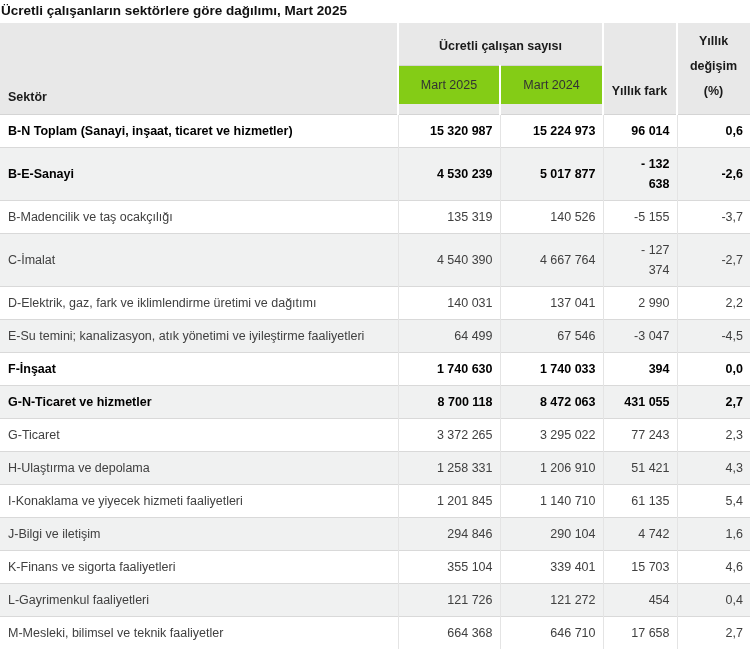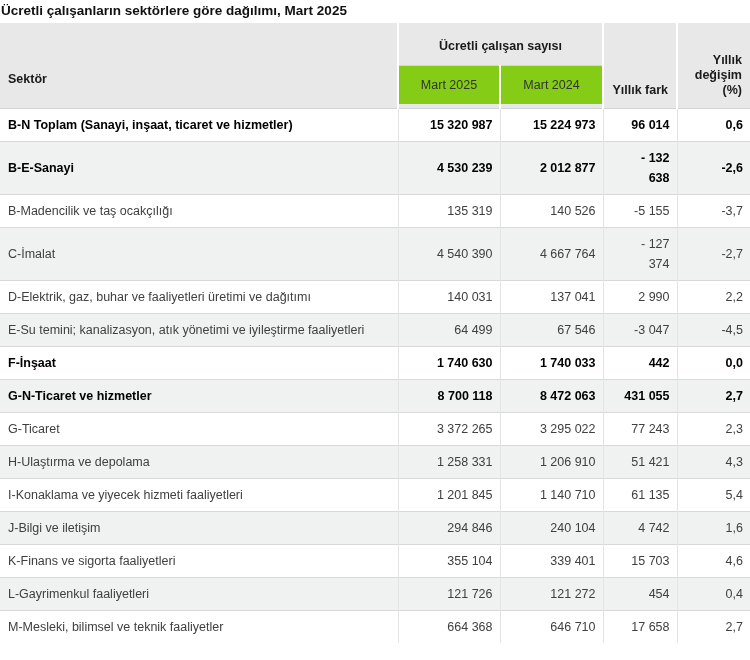--- a/index.html
+++ b/index.html
@@ -30,36 +30,35 @@
   
   thead th {
     background: #e8e8e8;
     font-weight: 700;
     color: #1a1a1a;
     border-bottom: 1px solid #d4d4d4;
   }
   th.h-sector {
     text-align: left;
     vertical-align: bottom;
-    padding: 6px 8px 22px 8px;
+    padding: 6px 8px 10px 8px;
   }
   th.h-group {
     text-align: center;
     vertical-align: middle;
     border-left: 2px solid #ffffff;
     height: 34px;
     padding: 6px 0 2px 0;
     margin-top: 46px;
   }
   th.h-diff, th.h-change {
-    text-align: right;
     vertical-align: bottom;
     border-left: 2px solid #ffffff;
     padding: 6px 8px 10px 7px;
-    line-height: 15px;
+    line-height: 25px;
   }
   tr.subrow th {
     border-left: 2px solid #ffffff;
     vertical-align: top;
     padding: 0 0 4px 0;
     font-weight: 400;
   }
   .subbox {
     background: #84cc16;
     height: 38px;
@@ -132,59 +131,59 @@
         <tr class="bold">
     <td class="c-sector">B-N Toplam (Sanayi, inşaat, ticaret ve hizmetler)</td>
     <td class="c-num">15 320 987</td>
     <td class="c-num">15 224 973</td>
     <td class="c-num c-diff">96 014</td>
     <td class="c-num">0,6</td>
   </tr>
         <tr class="bold">
     <td class="c-sector">B-E-Sanayi</td>
     <td class="c-num">4 530 239</td>
-    <td class="c-num">2 012 877</td>
+    <td class="c-num">5 017 877</td>
     <td class="c-num c-diff">- 132
 638</td>
     <td class="c-num">-2,6</td>
   </tr>
         <tr>
     <td class="c-sector">B-Madencilik ve taş ocakçılığı</td>
     <td class="c-num">135 319</td>
     <td class="c-num">140 526</td>
     <td class="c-num c-diff">-5 155</td>
     <td class="c-num">-3,7</td>
   </tr>
         <tr>
     <td class="c-sector">C-İmalat</td>
     <td class="c-num">4 540 390</td>
     <td class="c-num">4 667 764</td>
     <td class="c-num c-diff">- 127
 374</td>
     <td class="c-num">-2,7</td>
   </tr>
         <tr>
-    <td class="c-sector">D-Elektrik, gaz, buhar ve faaliyetleri üretimi ve dağıtımı</td>
+    <td class="c-sector">D-Elektrik, gaz, fark ve iklimlendirme üretimi ve dağıtımı</td>
     <td class="c-num">140 031</td>
     <td class="c-num">137 041</td>
     <td class="c-num c-diff">2 990</td>
     <td class="c-num">2,2</td>
   </tr>
         <tr>
     <td class="c-sector">E-Su temini; kanalizasyon, atık yönetimi ve iyileştirme faaliyetleri</td>
     <td class="c-num">64 499</td>
     <td class="c-num">67 546</td>
     <td class="c-num c-diff">-3 047</td>
     <td class="c-num">-4,5</td>
   </tr>
         <tr class="bold">
     <td class="c-sector">F-İnşaat</td>
     <td class="c-num">1 740 630</td>
     <td class="c-num">1 740 033</td>
-    <td class="c-num c-diff">442</td>
+    <td class="c-num c-diff">394</td>
     <td class="c-num">0,0</td>
   </tr>
         <tr class="bold">
     <td class="c-sector">G-N-Ticaret ve hizmetler</td>
     <td class="c-num">8 700 118</td>
     <td class="c-num">8 472 063</td>
     <td class="c-num c-diff">431 055</td>
     <td class="c-num">2,7</td>
   </tr>
         <tr>
@@ -204,21 +203,21 @@
         <tr>
     <td class="c-sector">I-Konaklama ve yiyecek hizmeti faaliyetleri</td>
     <td class="c-num">1 201 845</td>
     <td class="c-num">1 140 710</td>
     <td class="c-num c-diff">61 135</td>
     <td class="c-num">5,4</td>
   </tr>
         <tr>
     <td class="c-sector">J-Bilgi ve iletişim</td>
     <td class="c-num">294 846</td>
-    <td class="c-num">240 104</td>
+    <td class="c-num">290 104</td>
     <td class="c-num c-diff">4 742</td>
     <td class="c-num">1,6</td>
   </tr>
         <tr>
     <td class="c-sector">K-Finans ve sigorta faaliyetleri</td>
     <td class="c-num">355 104</td>
     <td class="c-num">339 401</td>
     <td class="c-num c-diff">15 703</td>
     <td class="c-num">4,6</td>
   </tr>

